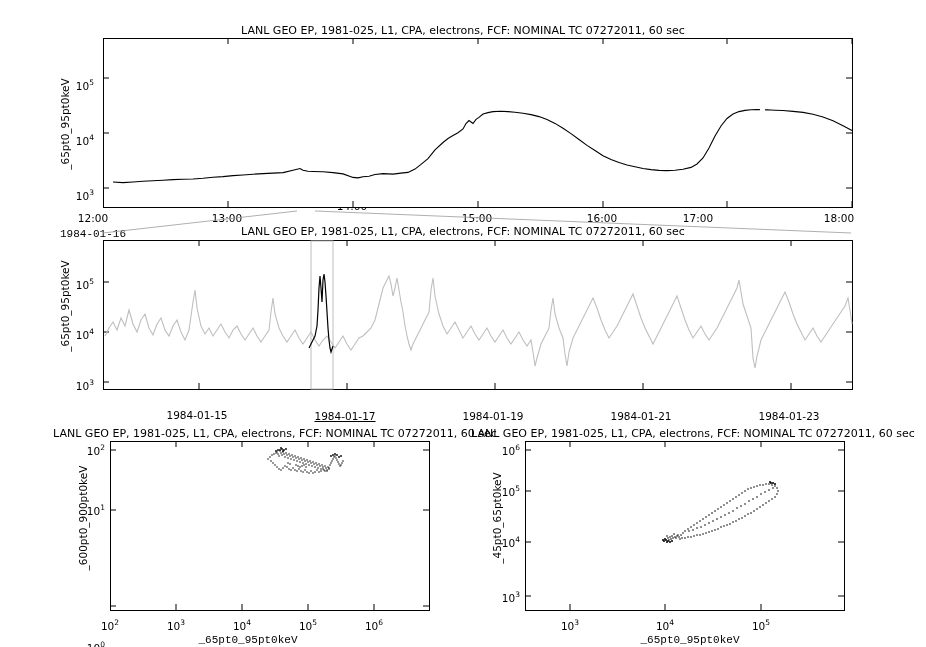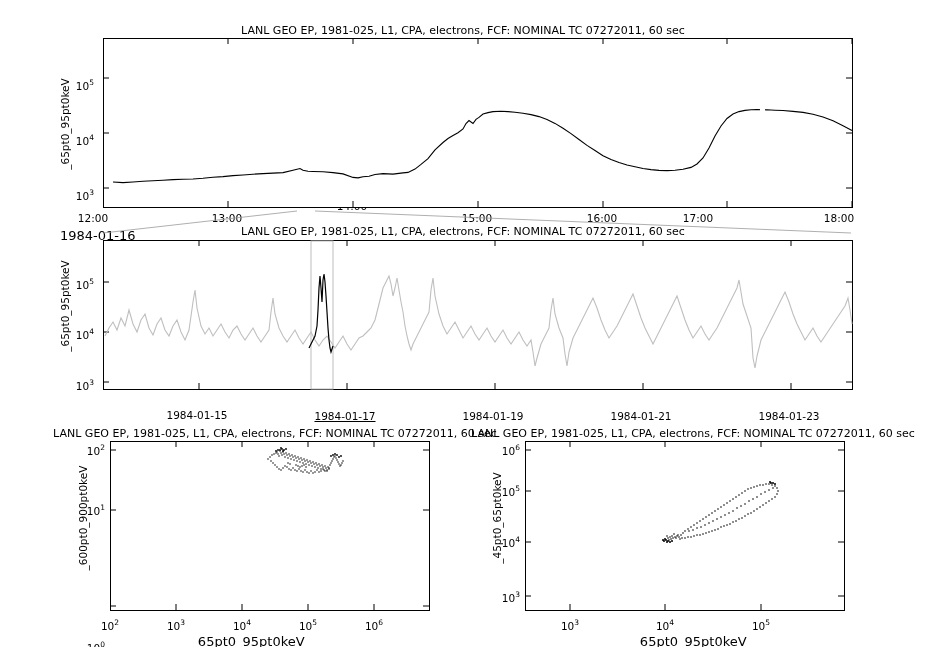--- a/index.html
+++ b/index.html
@@ -26,23 +26,24 @@
     text-align: center;
   }
   .axis-label-y {
     position: absolute;
     font-size: 10.5px;
     transform-origin: 50% 50%;
     white-space: nowrap;
   }
   .axis-label-x {
     position: absolute;
-    font-size: 13px;
+    font-size: 11px;
     white-space: nowrap;
     text-align: center;
+    font-family: Liberation Mono, monospace;
   }
   .tick-label {
     position: absolute;
     font-size: 10.5px;
     white-space: nowrap;
   }
   .tick-label.x {
     text-align: center;
   }
   .tick-label.y {

